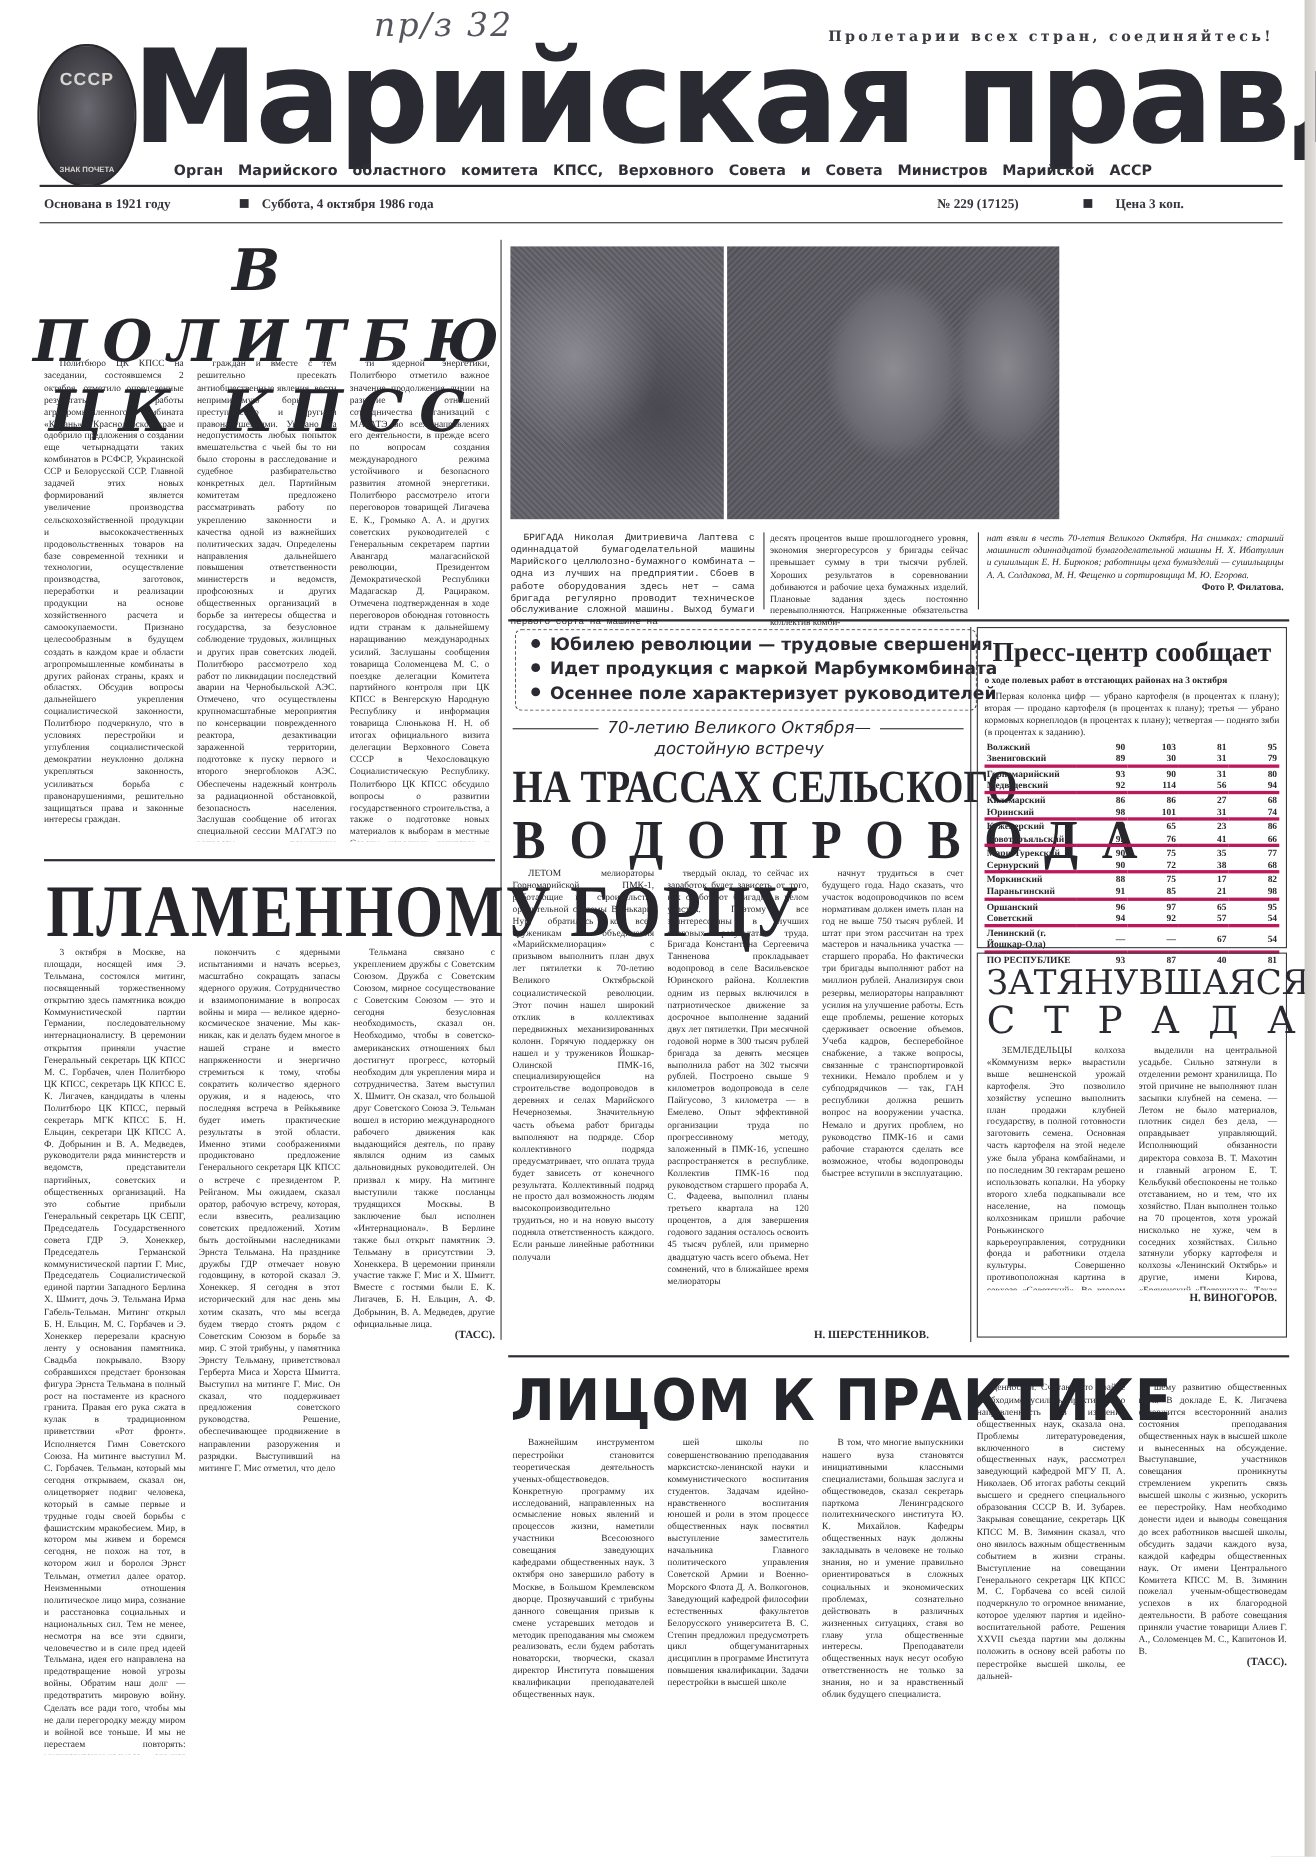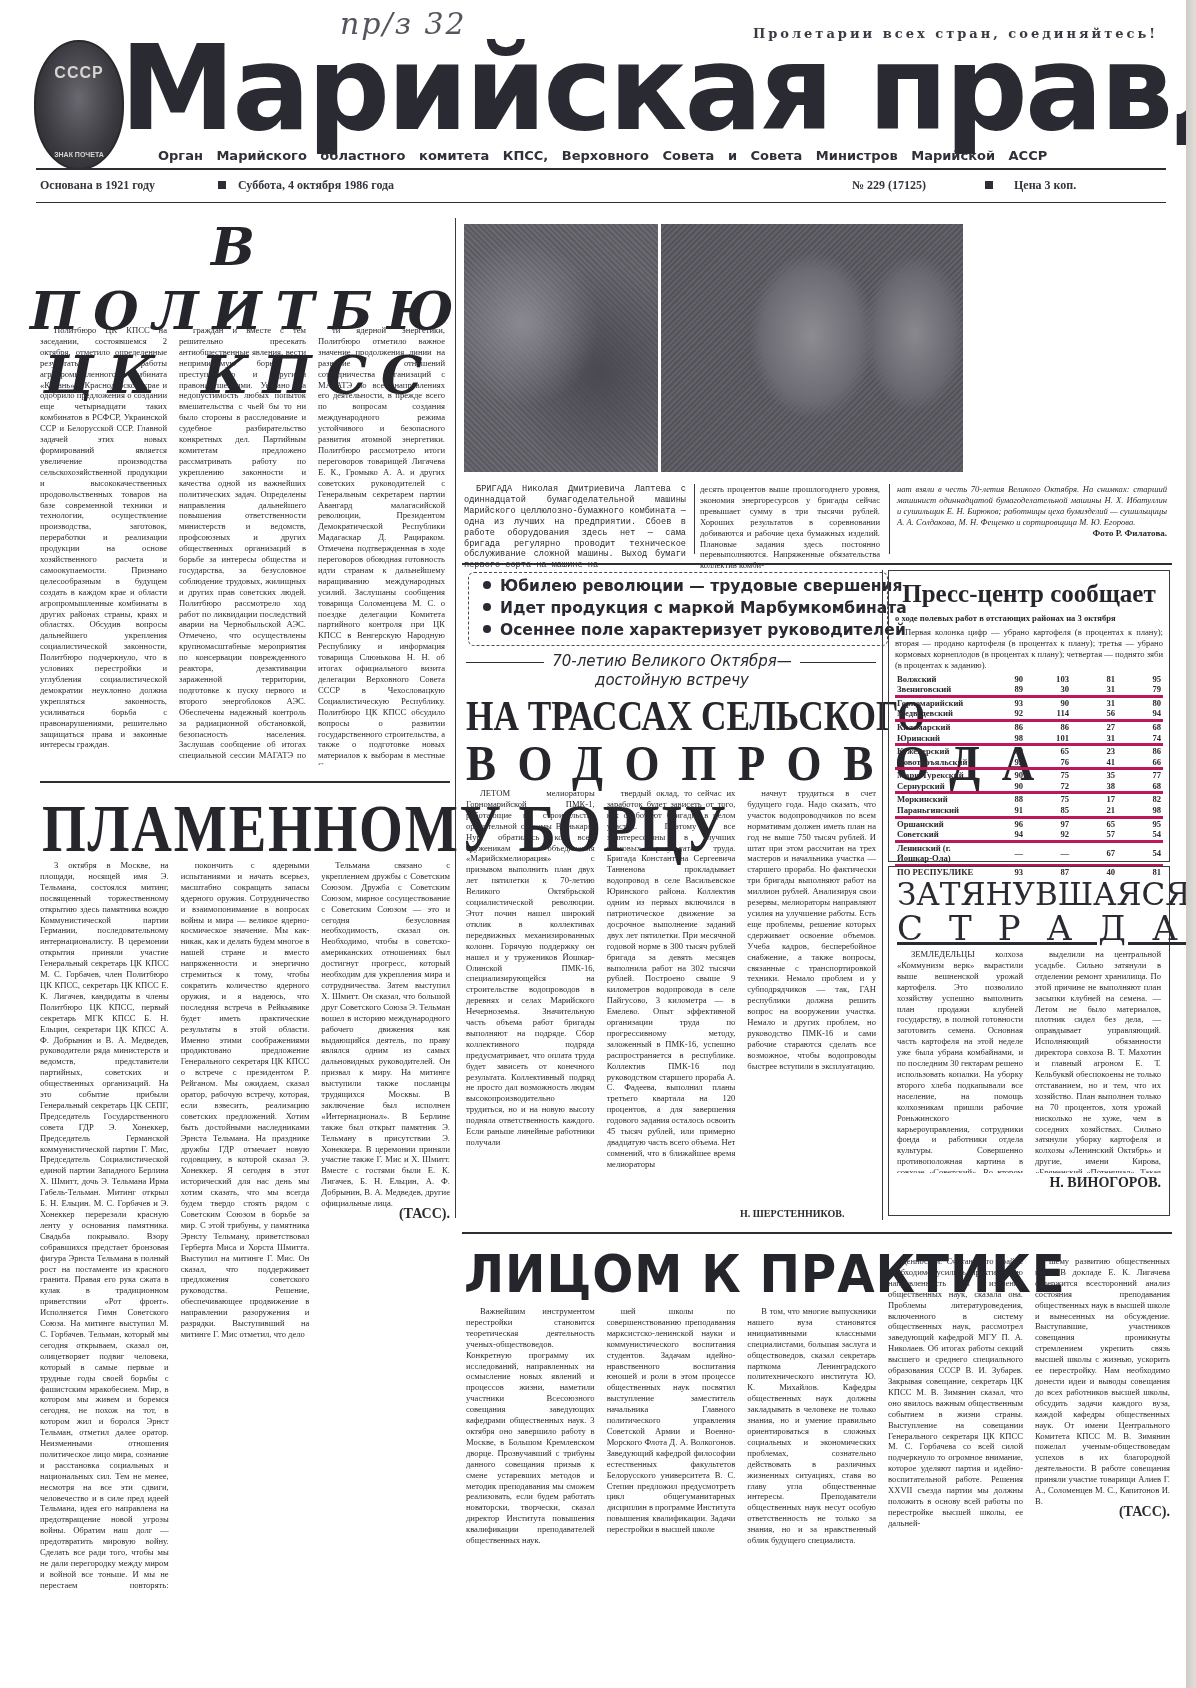--- a/index.html
+++ b/index.html
@@ -36,21 +36,21 @@
   .dashed{border:1.5px dashed #4a4a52;border-radius:6px;}
   .bullets{font-family:"DejaVu Sans",sans-serif;font-weight:bold;font-size:15.5px;line-height:22px;color:#2a2a32;white-space:nowrap;}
   .bullets div::before{content:"";display:inline-block;width:8px;height:8px;border-radius:50%;background:#2a2a32;margin-right:9px;vertical-align:2px;}
   .kicker{font-family:"DejaVu Sans",sans-serif;font-style:italic;font-size:15px;color:#2a2a32;text-align:center;line-height:19px;}
   table.pc{border-collapse:collapse;width:100%;font-size:8.6px;font-weight:bold;color:#2a2a30;}
   table.pc td{padding:0 2px;line-height:10.6px;}
   table.pc td.n{text-align:right;width:42px;}
   table.pc tr.grp td{border-top:3px solid #be185d;}
   .h-zs{font-family:"DejaVu Serif",serif;font-size:31px;color:#2a2a32;text-align:center;line-height:34px;}
   .h-lp{font-family:"DejaVu Sans",sans-serif;font-weight:bold;font-size:52px;letter-spacing:1px;color:#25252c;white-space:nowrap;}
-  .sig{font-weight:bold;font-size:14px;text-align:right;color:#2a2a30;}
+  .sig{font-weight:bold;font-size:10px;text-align:right;color:#2a2a30;}
   .page-edge{position:absolute;right:0;top:0;width:10px;height:1688px;background:linear-gradient(90deg,#cfcbc6,#e2dfdb);}
 </style>
 </head>
 <body>
 
 <div class="page">
 
   <div class="hand">пр/з 32</div>
   <div class="emblem">
     <span class="t1">СССР</span>
@@ -262,21 +262,21 @@
             <td class="n">87</td>
             <td class="n">40</td>
             <td class="n">81</td>
           </tr>
         </tbody>
     </table>
   </div>
 
   <div class="box" style="left:888px;top:866px;width:282px;height:350px;padding:4px 8px;box-sizing:border-box;">
     <div class="h-zs" style="margin-top:6px;">ЗАТЯНУВШАЯСЯ</div>
-    <div class="h-zs" style="letter-spacing:26px;font-size:34px;text-decoration:underline;">СТРАДА</div>
+    <div class="h-zs" style="letter-spacing:26px;font-size:34px;">СТРАДА</div>
     <div class="cols" style="position:relative;width:264px;height:224px;margin-top:4px;">
       <div class="col">
           <p>ЗЕМЛЕДЕЛЬЦЫ колхоза «Коммунизм верк» вырастили выше вешненской урожай картофеля. Это позволило хозяйству успешно выполнить план продажи клубней государству, в полной готовности заготовить семена. Основная часть картофеля на этой неделе уже была убрана комбайнами, и по последним 30 гектарам решено использовать копалки. На уборку второго хлеба подкапывали все население, на помощь колхозникам пришли рабочие Роньжинского карьероуправления, сотрудники фонда и работники отдела культуры. Совершенно противоположная картина в совхозе «Советский». Во втором отделении хозяйства еще не убрано около 60 гектаров картофеля. Здесь неверно присвоение на работы по помощи деколхозу управления торговли. Отдельные И. К. Бастраков разводит руками: нет техники, не</p>
         </div>
       <div class="col">
           <p>выделили на центральной усадьбе. Сильно затянули в отделении ремонт хранилища. По этой причине не выполняют план засыпки клубней на семена. — Летом не было материалов, плотник сидел без дела, — оправдывает управляющий. Исполняющий обязанности директора совхоза В. Т. Махотин и главный агроном Е. Т. Кельбуквй обеспокоены не только отставанием, но и тем, что их хозяйство. План выполнен только на 70 процентов, хотя урожай нисколько не хуже, чем в соседних хозяйствах. Сильно затянули уборку картофеля и колхозы «Ленинский Октябрь» и другие, имени Кирова, «Бряненский «Потенциал». Такая медлительность грозит большими потерями выращенного урожая.</p>
         </div>
     </div>
     <div class="sig" style="margin-top:2px;">Н. ВИНОГОРОВ.</div>
   </div>

